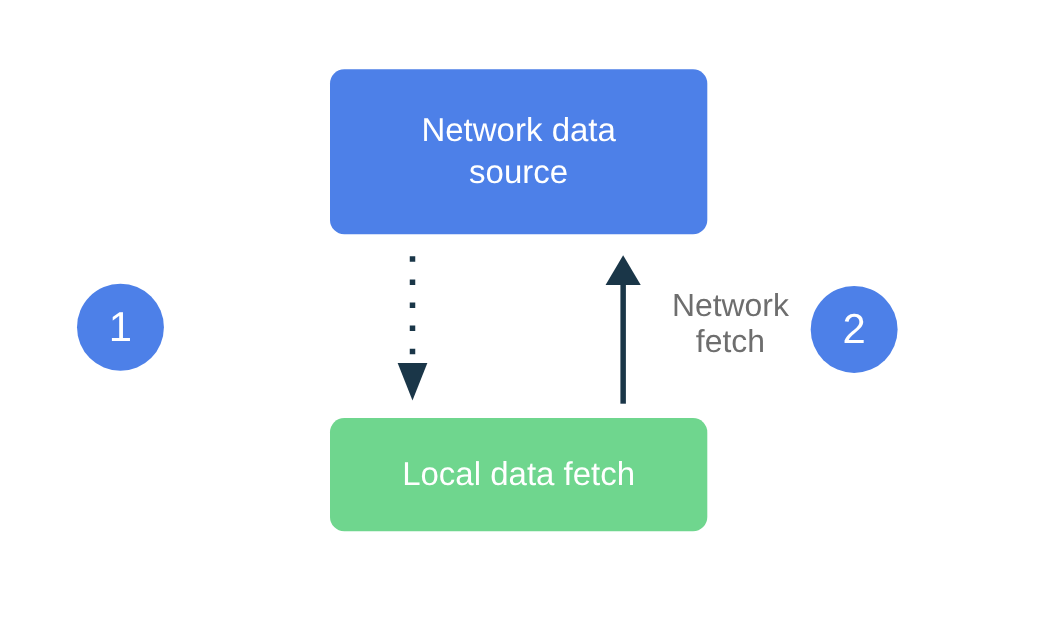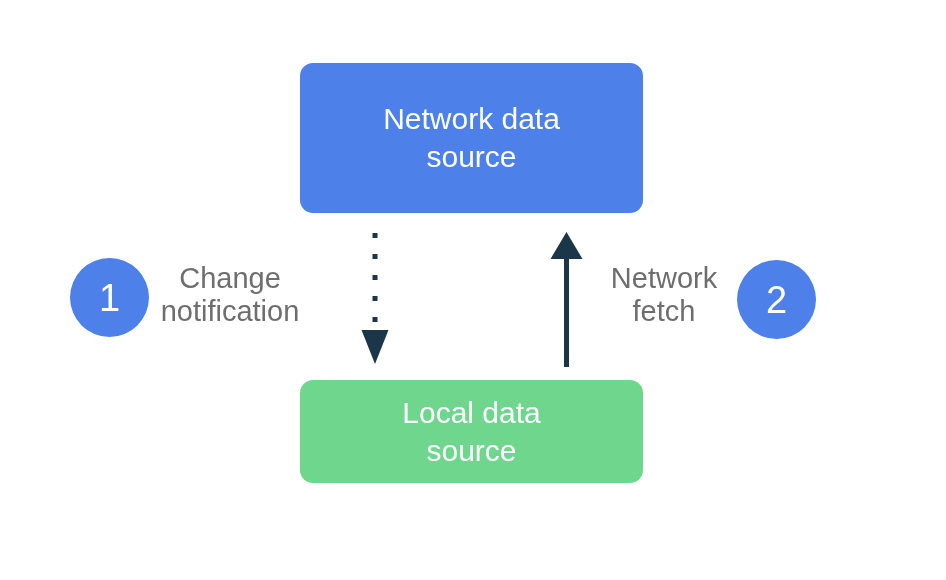--- a/index.html
+++ b/index.html
@@ -78,21 +78,21 @@
 </head>
 <body>
 
 <div class="canvas" style="background-color: rgb(255, 255, 255); border-radius: 25px;">
 
   <div class="node node-network" style="background-color: rgb(77, 128, 232);">
     <span class="node-label" style="color: rgb(255, 255, 255);">Network data source</span>
   </div>
 
   <div class="node node-local" style="background-color: rgb(111, 214, 142);">
-    <span class="node-label" style="color: rgb(255, 255, 255);">Local data source</span>
+    <span class="node-label" style="color: rgb(255, 255, 255);">Local data fetch</span>
   </div>
 
   <svg class="arrows" width="946" height="580" viewBox="0 0 946 580">
     <g>
       <line x1="375" y1="233" x2="375" y2="322" stroke-width="5" stroke-dasharray="5 16" style="stroke: rgb(26, 54, 72);"></line>
       <polygon points="361.5,330 388.5,330 375,364" style="fill: rgb(26, 54, 72);"></polygon>
     </g>
     <g>
       <line x1="566.5" y1="257" x2="566.5" y2="367" stroke-width="5" style="stroke: rgb(26, 54, 72);"></line>
       <polygon points="550.5,259 582.5,259 566.5,232" style="fill: rgb(26, 54, 72);"></polygon>
@@ -100,17 +100,16 @@
   </svg>
 
   <div class="badge badge-1" style="background-color: rgb(77, 128, 232);">
     <span class="badge-number" style="color: rgb(255, 255, 255);">1</span>
   </div>
 
   <div class="badge badge-2" style="background-color: rgb(77, 128, 232);">
     <span class="badge-number" style="color: rgb(255, 255, 255);">2</span>
   </div>
 
-  <div class="side-label side-label-1" style="color: rgb(110, 110, 110);">Change notification</div>
 
   <div class="side-label side-label-2" style="color: rgb(110, 110, 110);">Network fetch</div>
 
 </div>
 
 </body></html>

